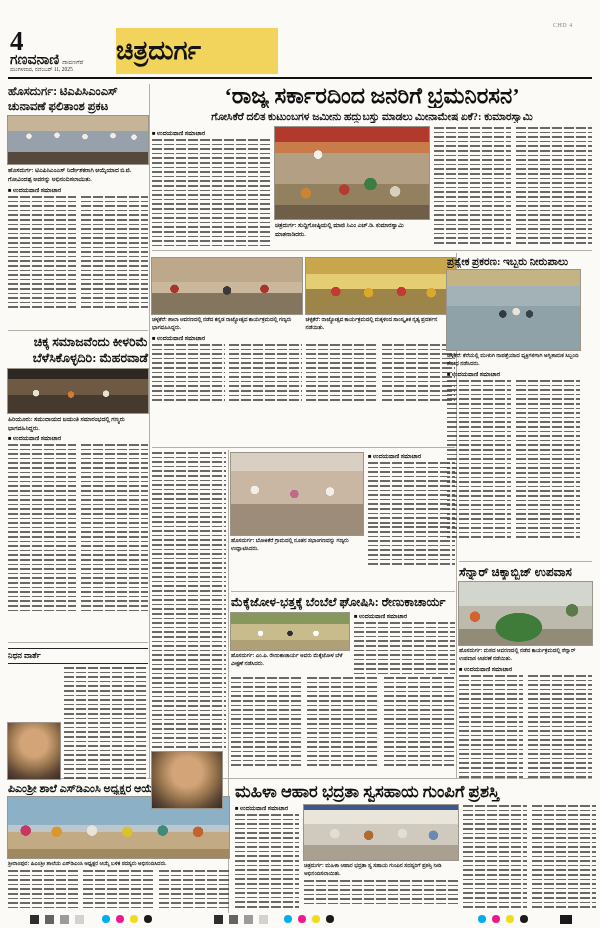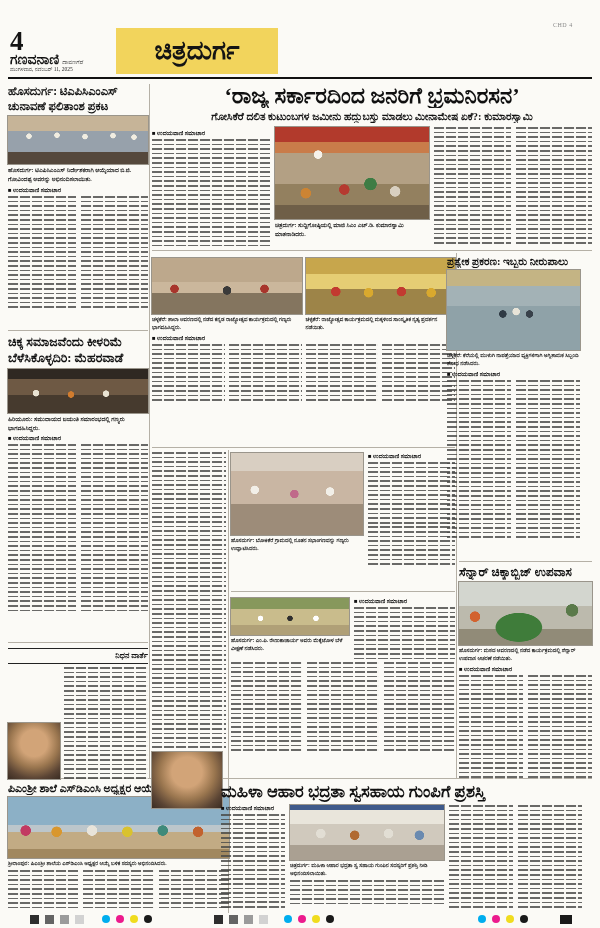--- a/index.html
+++ b/index.html
@@ -5,36 +5,36 @@
   *{margin:0;padding:0;box-sizing:border-box;}
   html,body{width:600px;height:928px;}
   body{position:relative;background:#fbfaf6;font-family:"Liberation Serif","DejaVu Serif",serif;color:#141414;overflow:hidden;}
   .abs{position:absolute;}
   
   .corner{font-size:6px;color:#8a8a8a;letter-spacing:.5px;}
   .pageno{font-size:27px;font-weight:700;line-height:1;}
   .masthead{font-size:14px;font-weight:700;line-height:1;}
   .edition{font-size:6px;font-weight:400;color:#333;margin-left:3px;}
   .dateline{font-size:5.5px;color:#2a2a2a;}
-  .sectionbox{background:#f2d45c;display:flex;align-items:center;justify-content:center;}
+  .sectionbox{background:#f2d45c;display:flex;align-items:center;justify-content:flex-start;}
   .sectionbox span{font-size:26px;font-weight:700;white-space:nowrap;}
   .rule-h{background:#111;}
   .rule-thin{background:#b5b0a6;}
   
   .hl{font-weight:700;color:#101010;line-height:1.28;font-family:Liberation Serif, serif;}
   .hl1{font-size:11.5px;}
   .hl-lead{font-size:22px;text-align:center;white-space:nowrap;overflow:hidden;line-height:1.15;}
   .sub-lead{font-size:10.5px;font-weight:700;text-align:center;white-space:nowrap;overflow:hidden;margin-top:3px;}
   .hl-mid{font-size:15.5px;white-space:nowrap;overflow:hidden;}
   .hl-sm{font-size:10.5px;white-space:nowrap;overflow:hidden;}
   .hl-one{font-size:14px;white-space:nowrap;overflow:hidden;}
   .cap{font-size:6px;font-weight:700;line-height:1.45;color:#1c1c1c;margin-top:2px;}
   .cap-xs{font-size:5.5px;}
   .byline{font-size:6px;font-weight:700;color:#111;margin:3px 0 2px 0;white-space:nowrap;overflow:hidden;}
-  .obit-title{font-size:8px;font-weight:700;text-align:right;border-top:1px solid #222;border-bottom:1px solid #222;padding:2px 0;margin-bottom:3px;}
+  .obit-title{font-size:8px;font-weight:700;text-align:left;border-top:1px solid #222;border-bottom:1px solid #222;padding:2px 0;margin-bottom:3px;}
   
   .sim{background-image:
       repeating-linear-gradient(90deg,rgba(251,250,246,0) 0 10px,rgba(251,250,246,.95) 10px 12px),
       repeating-linear-gradient(180deg,#4a4a48 0 1.7px,rgba(0,0,0,0) 1.7px 4.6px);
       opacity:.82;}
   .cols{display:flex;gap:5px;}
   .cols>.sim{flex:1;}
   
   .ph{position:relative;overflow:hidden;background:#c8c2b6;outline:1px solid #9a958b;}
   .ph-tapcms{background:
@@ -140,21 +140,21 @@
   <div class="ph ph-tapcms" style="height:48px;margin-top:3px;"></div>
   <div class="cap">ಹೊಸದುರ್ಗ: ಟಿಎಪಿಸಿಎಂಎಸ್ ನಿರ್ದೇಶಕರಾಗಿ ಆಯ್ಕೆಯಾದ ಬಿ.ಜಿ. ಗೋವಿಂದಪ್ಪ ಅವರನ್ನು ಅಭಿನಂದಿಸಲಾಯಿತು.</div>
   <div class="byline">■ ಉದಯವಾಣಿ ಸಮಾಚಾರ</div>
   <div class="cols" style="height:112px;">
     <div class="sim"></div>
     <div class="sim"></div>
   </div>
 </div>
 
 <div class="abs" style="left:8px;top:334px;width:140px;">
-  <div class="hl" style="font-size:12.5px;">ಚಿಕ್ಕ ಸಮಾಜವೆಂದು ಕೀಳರಿಮೆ ಬೆಳೆಸಿಕೊಳ್ಳದಿರಿ: ಮೆಹರವಾಡೆ</div>
+  <div class="hl" style="font-size:12.5px;text-align:right;">ಚಿಕ್ಕ ಸಮಾಜವೆಂದು ಕೀಳರಿಮೆ ಬೆಳೆಸಿಕೊಳ್ಳದಿರಿ: ಮೆಹರವಾಡೆ</div>
   <div class="ph ph-mehar" style="height:44px;margin-top:3px;"></div>
   <div class="cap">ಹಿರಿಯೂರು: ಸಮುದಾಯದ ಜಯಂತಿ ಸಮಾರಂಭದಲ್ಲಿ ಗಣ್ಯರು ಭಾಗವಹಿಸಿದ್ದರು.</div>
   <div class="byline">■ ಉದಯವಾಣಿ ಸಮಾಚಾರ</div>
   <div class="cols" style="height:168px;">
     <div class="sim"></div>
     <div class="sim"></div>
   </div>
 </div>
 
 <div class="abs" style="left:8px;top:648px;width:140px;">
@@ -236,20 +236,21 @@
       <figcaption class="cap cap-xs">ಹೊಸದುರ್ಗ: ಬೋಕಿಕೆರೆ ಗ್ರಾಮದಲ್ಲಿ ನೂತನ ಸಭಾಂಗಣವನ್ನು ಗಣ್ಯರು ಉದ್ಘಾಟಿಸಿದರು.</figcaption>
     </figure>
     <div style="flex:1;">
       <div class="byline" style="margin-top:0;">■ ಉದಯವಾಣಿ ಸಮಾಚಾರ</div>
       <div class="sim" style="height:104px;"></div>
     </div>
   </div>
 </div>
 
 <div class="abs" style="left:231px;top:595px;width:224px;">
+  <div class="hl" style="font-size:12px;white-space:nowrap;overflow:hidden;">ಮೆಕ್ಕೆಜೋಳ-ಭತ್ತಕ್ಕೆ ಬೆಂಬೆಲೆ ಘೋಷಿಸಿ: ರೇಣುಕಾಚಾರ್ಯ</div>
   <div style="display:flex;gap:5px;margin-top:3px;">
     <figure style="width:118px;flex:none;">
       <div class="ph ph-mekke" style="height:37px;"></div>
       <figcaption class="cap cap-xs">ಹೊಸದುರ್ಗ: ಎಂ.ಪಿ. ರೇಣುಕಾಚಾರ್ಯ ಅವರು ಮೆಕ್ಕೆಜೋಳ ಬೆಳೆ ವೀಕ್ಷಣೆ ನಡೆಸಿದರು.</figcaption>
     </figure>
     <div style="flex:1;">
       <div class="byline" style="margin-top:0;">■ ಉದಯವಾಣಿ ಸಮಾಚಾರ</div>
       <div class="sim" style="height:52px;"></div>
     </div>
   </div>
@@ -264,21 +265,21 @@
   <div class="hl" style="font-size:12px;white-space:nowrap;overflow:hidden;">ಸೆನ್ನಾರ್ ಚಿಕ್ಕಾಬ್ಬಿಜ್ ಉಪವಾಸ</div>
   <div class="ph ph-sennar" style="height:63px;margin-top:2px;"></div>
   <div class="cap cap-xs">ಹೊಸದುರ್ಗ: ಮಠದ ಆವರಣದಲ್ಲಿ ನಡೆದ ಕಾರ್ಯಕ್ರಮದಲ್ಲಿ ಸೆನ್ನಾರ್ ಉಪವಾಸ ಆಚರಣೆ ನಡೆಯಿತು.</div>
   <div class="byline">■ ಉದಯವಾಣಿ ಸಮಾಚಾರ</div>
   <div class="cols" style="height:106px;">
     <div class="sim"></div>
     <div class="sim"></div>
   </div>
 </div>
 
-<div class="abs" style="left:221px;top:781px;width:361px;">
+<div class="abs" style="left:235px;top:781px;width:361px;">
   <div class="hl" style="font-size:16.5px;white-space:nowrap;overflow:hidden;">ಮಹಿಳಾ ಆಹಾರ ಭದ್ರತಾ ಸ್ವಸಹಾಯ ಗುಂಪಿಗೆ ಪ್ರಶಸ್ತಿ</div>
   <div style="display:flex;gap:5px;margin-top:3px;">
     <div style="width:64px;flex:none;">
       <div class="byline" style="margin-top:0;">■ ಉದಯವಾಣಿ ಸಮಾಚಾರ</div>
       <div class="sim" style="height:96px;"></div>
     </div>
     <figure style="width:154px;flex:none;">
       <div class="ph ph-mahila" style="height:55px;"></div>
       <figcaption class="cap cap-xs">ಚಿತ್ರದುರ್ಗ: ಮಹಿಳಾ ಆಹಾರ ಭದ್ರತಾ ಸ್ವ ಸಹಾಯ ಗುಂಪಿನ ಸದಸ್ಯರಿಗೆ ಪ್ರಶಸ್ತಿ ನೀಡಿ ಅಭಿನಂದಿಸಲಾಯಿತು.</figcaption>
       <div class="sim" style="height:24px;margin-top:2px;"></div>

